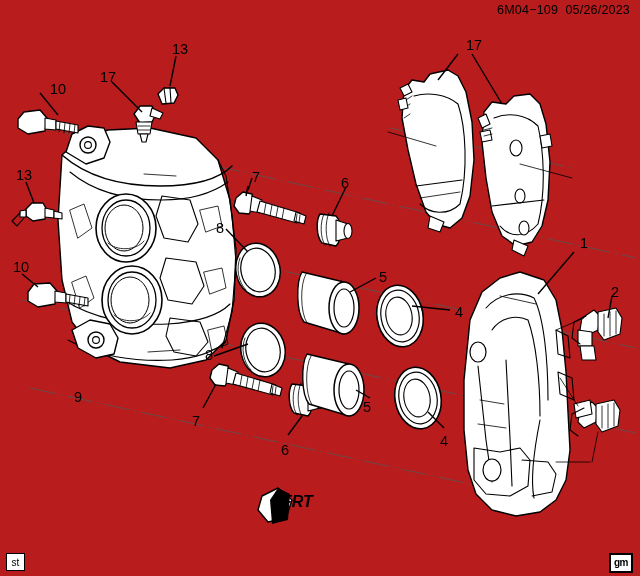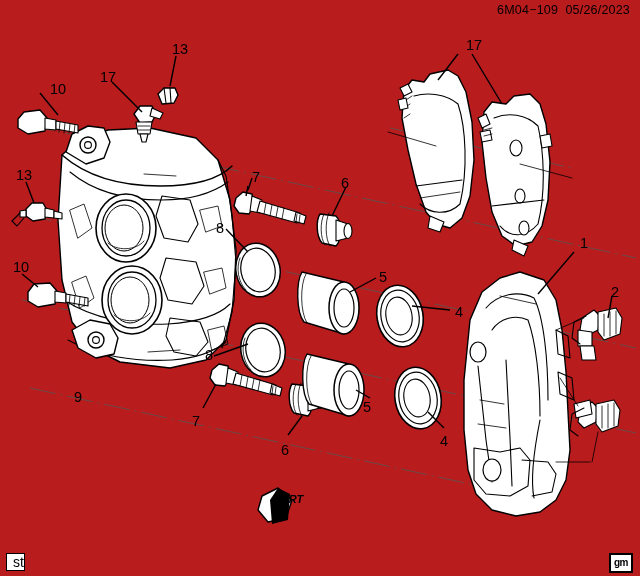--- a/index.html
+++ b/index.html
@@ -3,27 +3,27 @@
 <meta charset="utf-8">
 <style>
   html,body{margin:0;padding:0;background:#ffffff;}
   body{width:640px;height:576px;overflow:hidden;
        font-family:"Liberation Sans",sans-serif;color:#000;}
   #sheet{position:relative;width:640px;height:576px;background:#b91c1c;}
   #art{position:absolute;left:0;top:0;width:640px;height:576px;}
   .hdr{position:absolute;right:10px;top:3px;font-size:12.5px;letter-spacing:.2px;
        white-space:pre;font-family:"Liberation Sans",sans-serif;}
   .stbox{position:absolute;left:6px;top:553px;width:17px;height:16px;border:1.6px solid #000;
-         display:flex;align-items:center;justify-content:flex-end;font-size:14px;background:#fff;}
+         display:flex;align-items:center;justify-content:center;font-size:10px;background:#fff;}
   .gmbox{position:absolute;left:609px;top:553px;width:20px;height:16px;border:2px solid #000;
          display:flex;align-items:center;justify-content:center;background:#fff;text-align:right;}
   .gmbox span{font-size:10px;font-weight:bold;letter-spacing:-0.5px;line-height:1;}
   .lbl{position:absolute;font-size:14.5px;font-family:"Liberation Sans",sans-serif;
        line-height:1;color:#000;text-align:center;}
-  .frt{position:absolute;font-size:11px;font-weight:bold;font-style:italic;}
+  .frt{position:absolute;font-size:16px;font-weight:bold;font-style:italic;}
 </style>
 </head>
 <body>
 
 <div id="sheet">
 
   <div class="hdr">6M04−109  05/26/2023</div>
 
   <svg id="art" viewBox="0 0 640 576">
     <defs>

